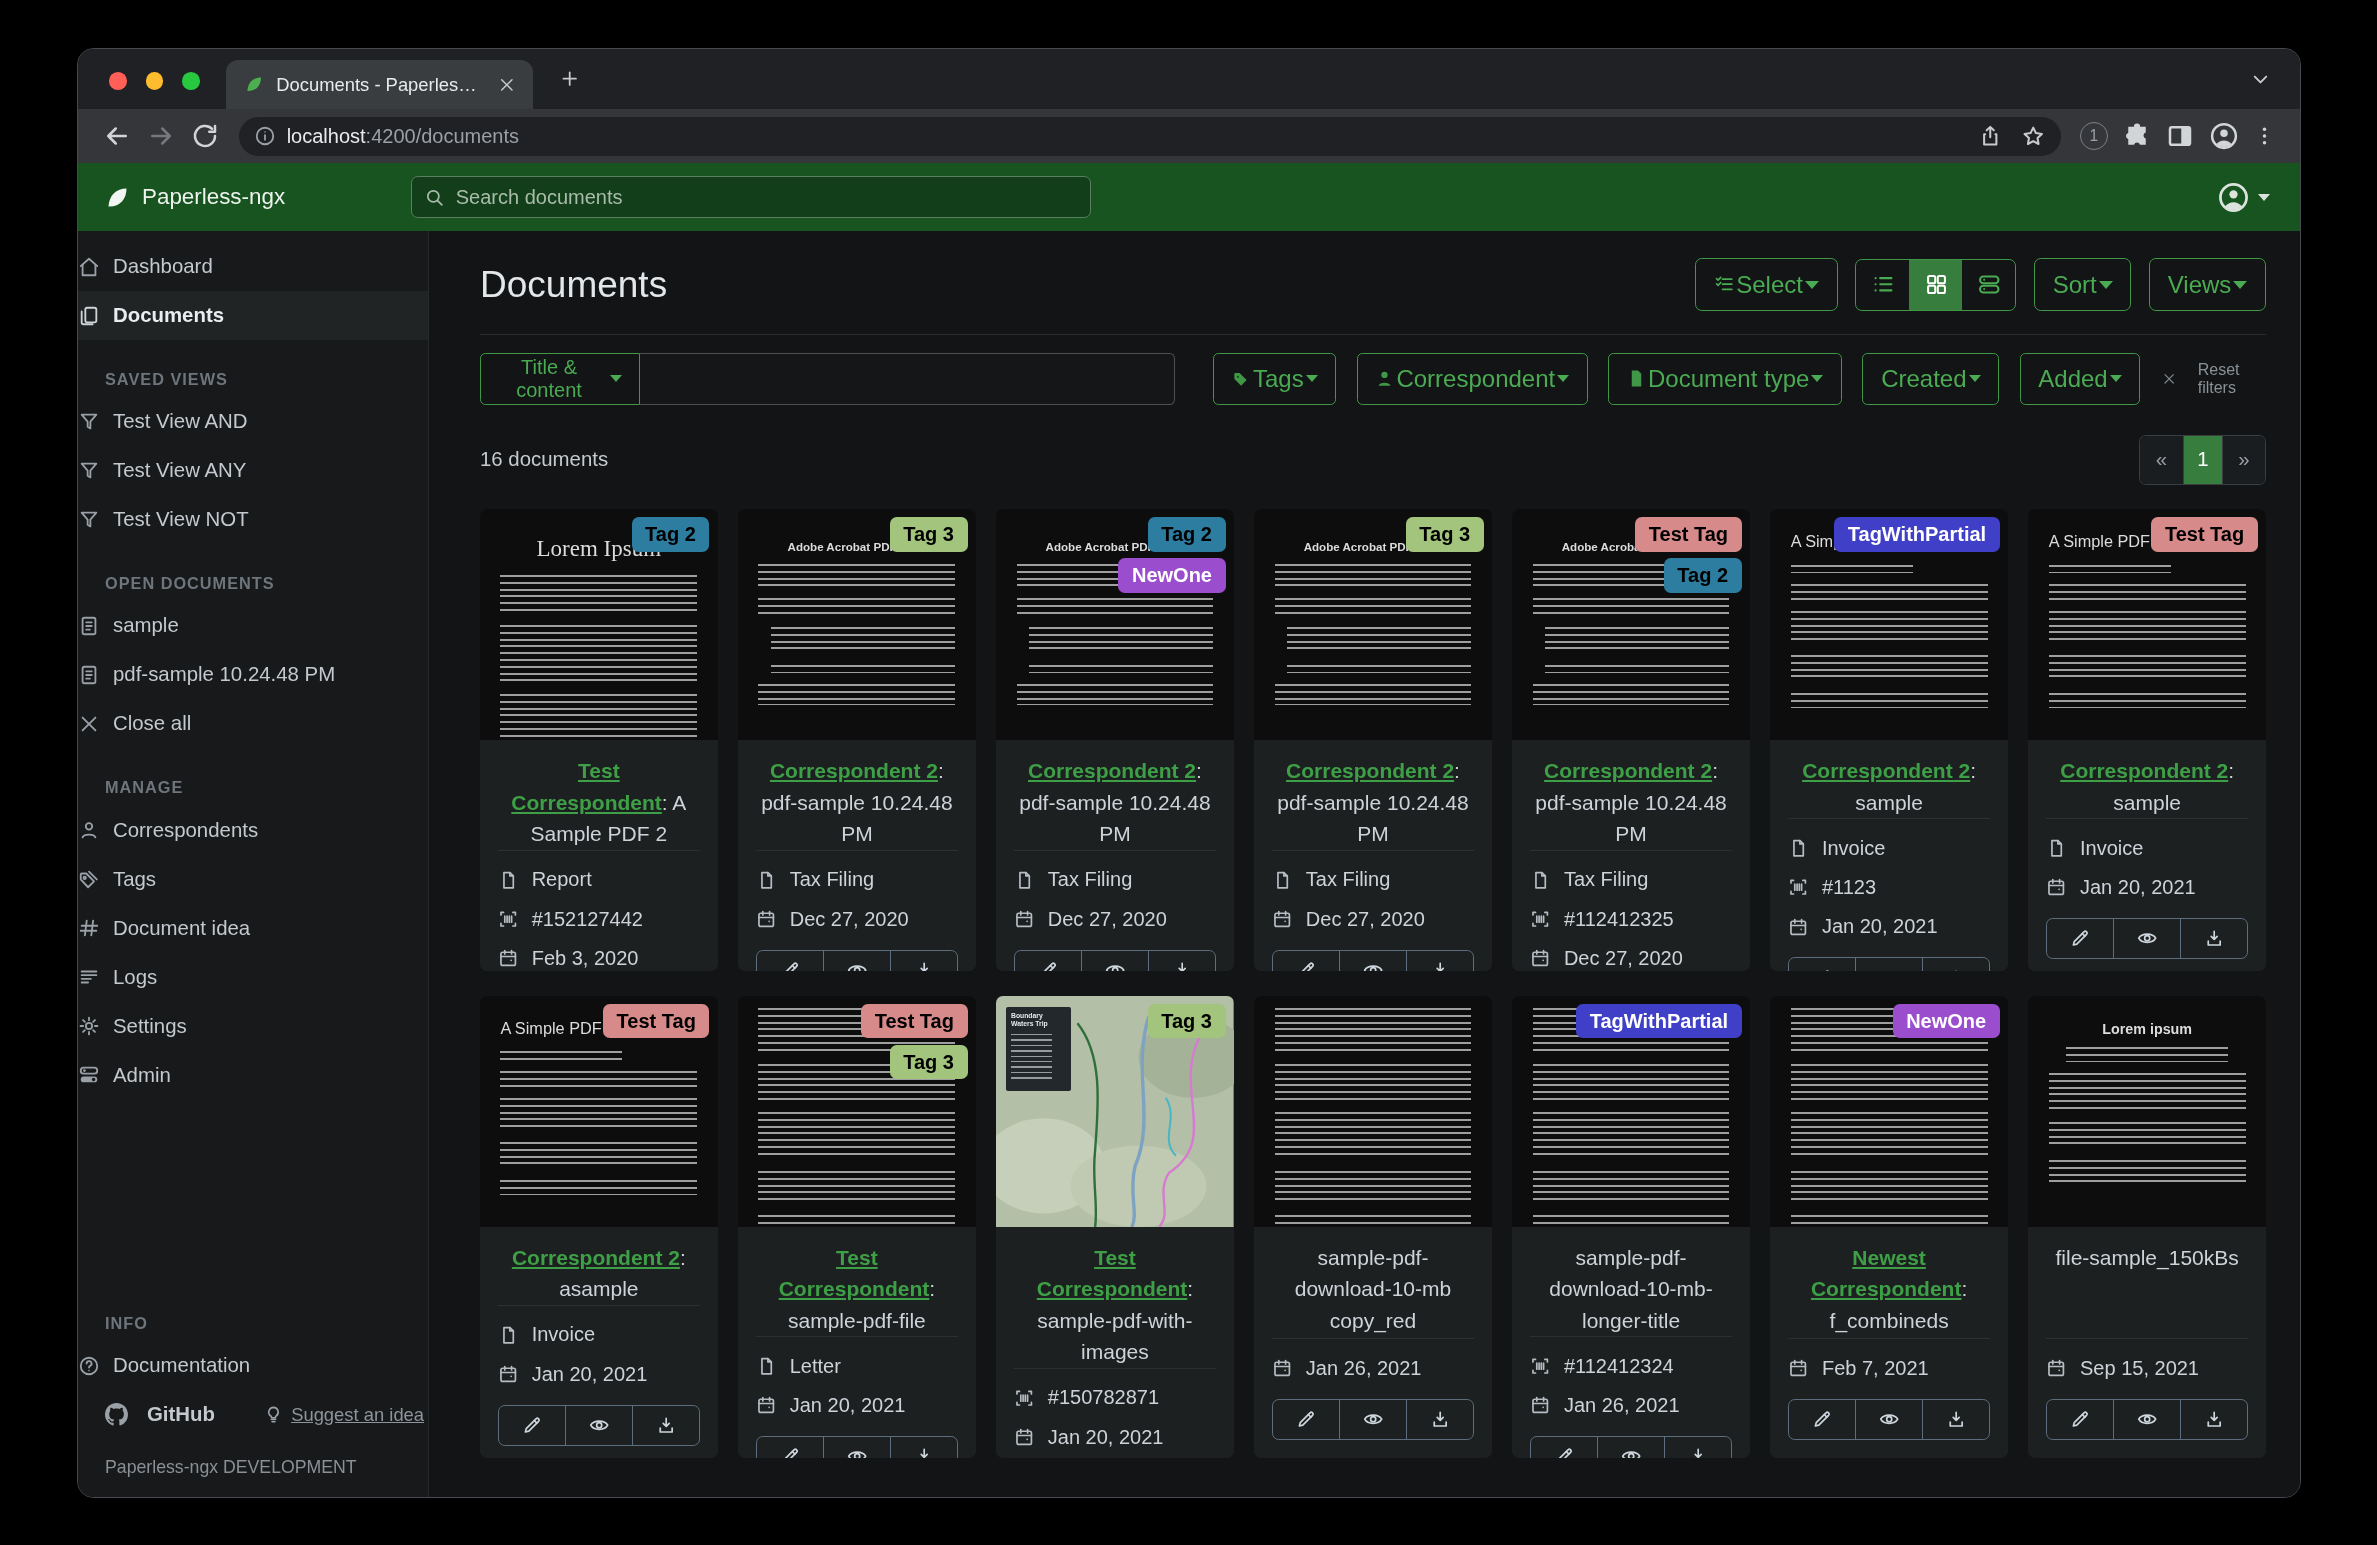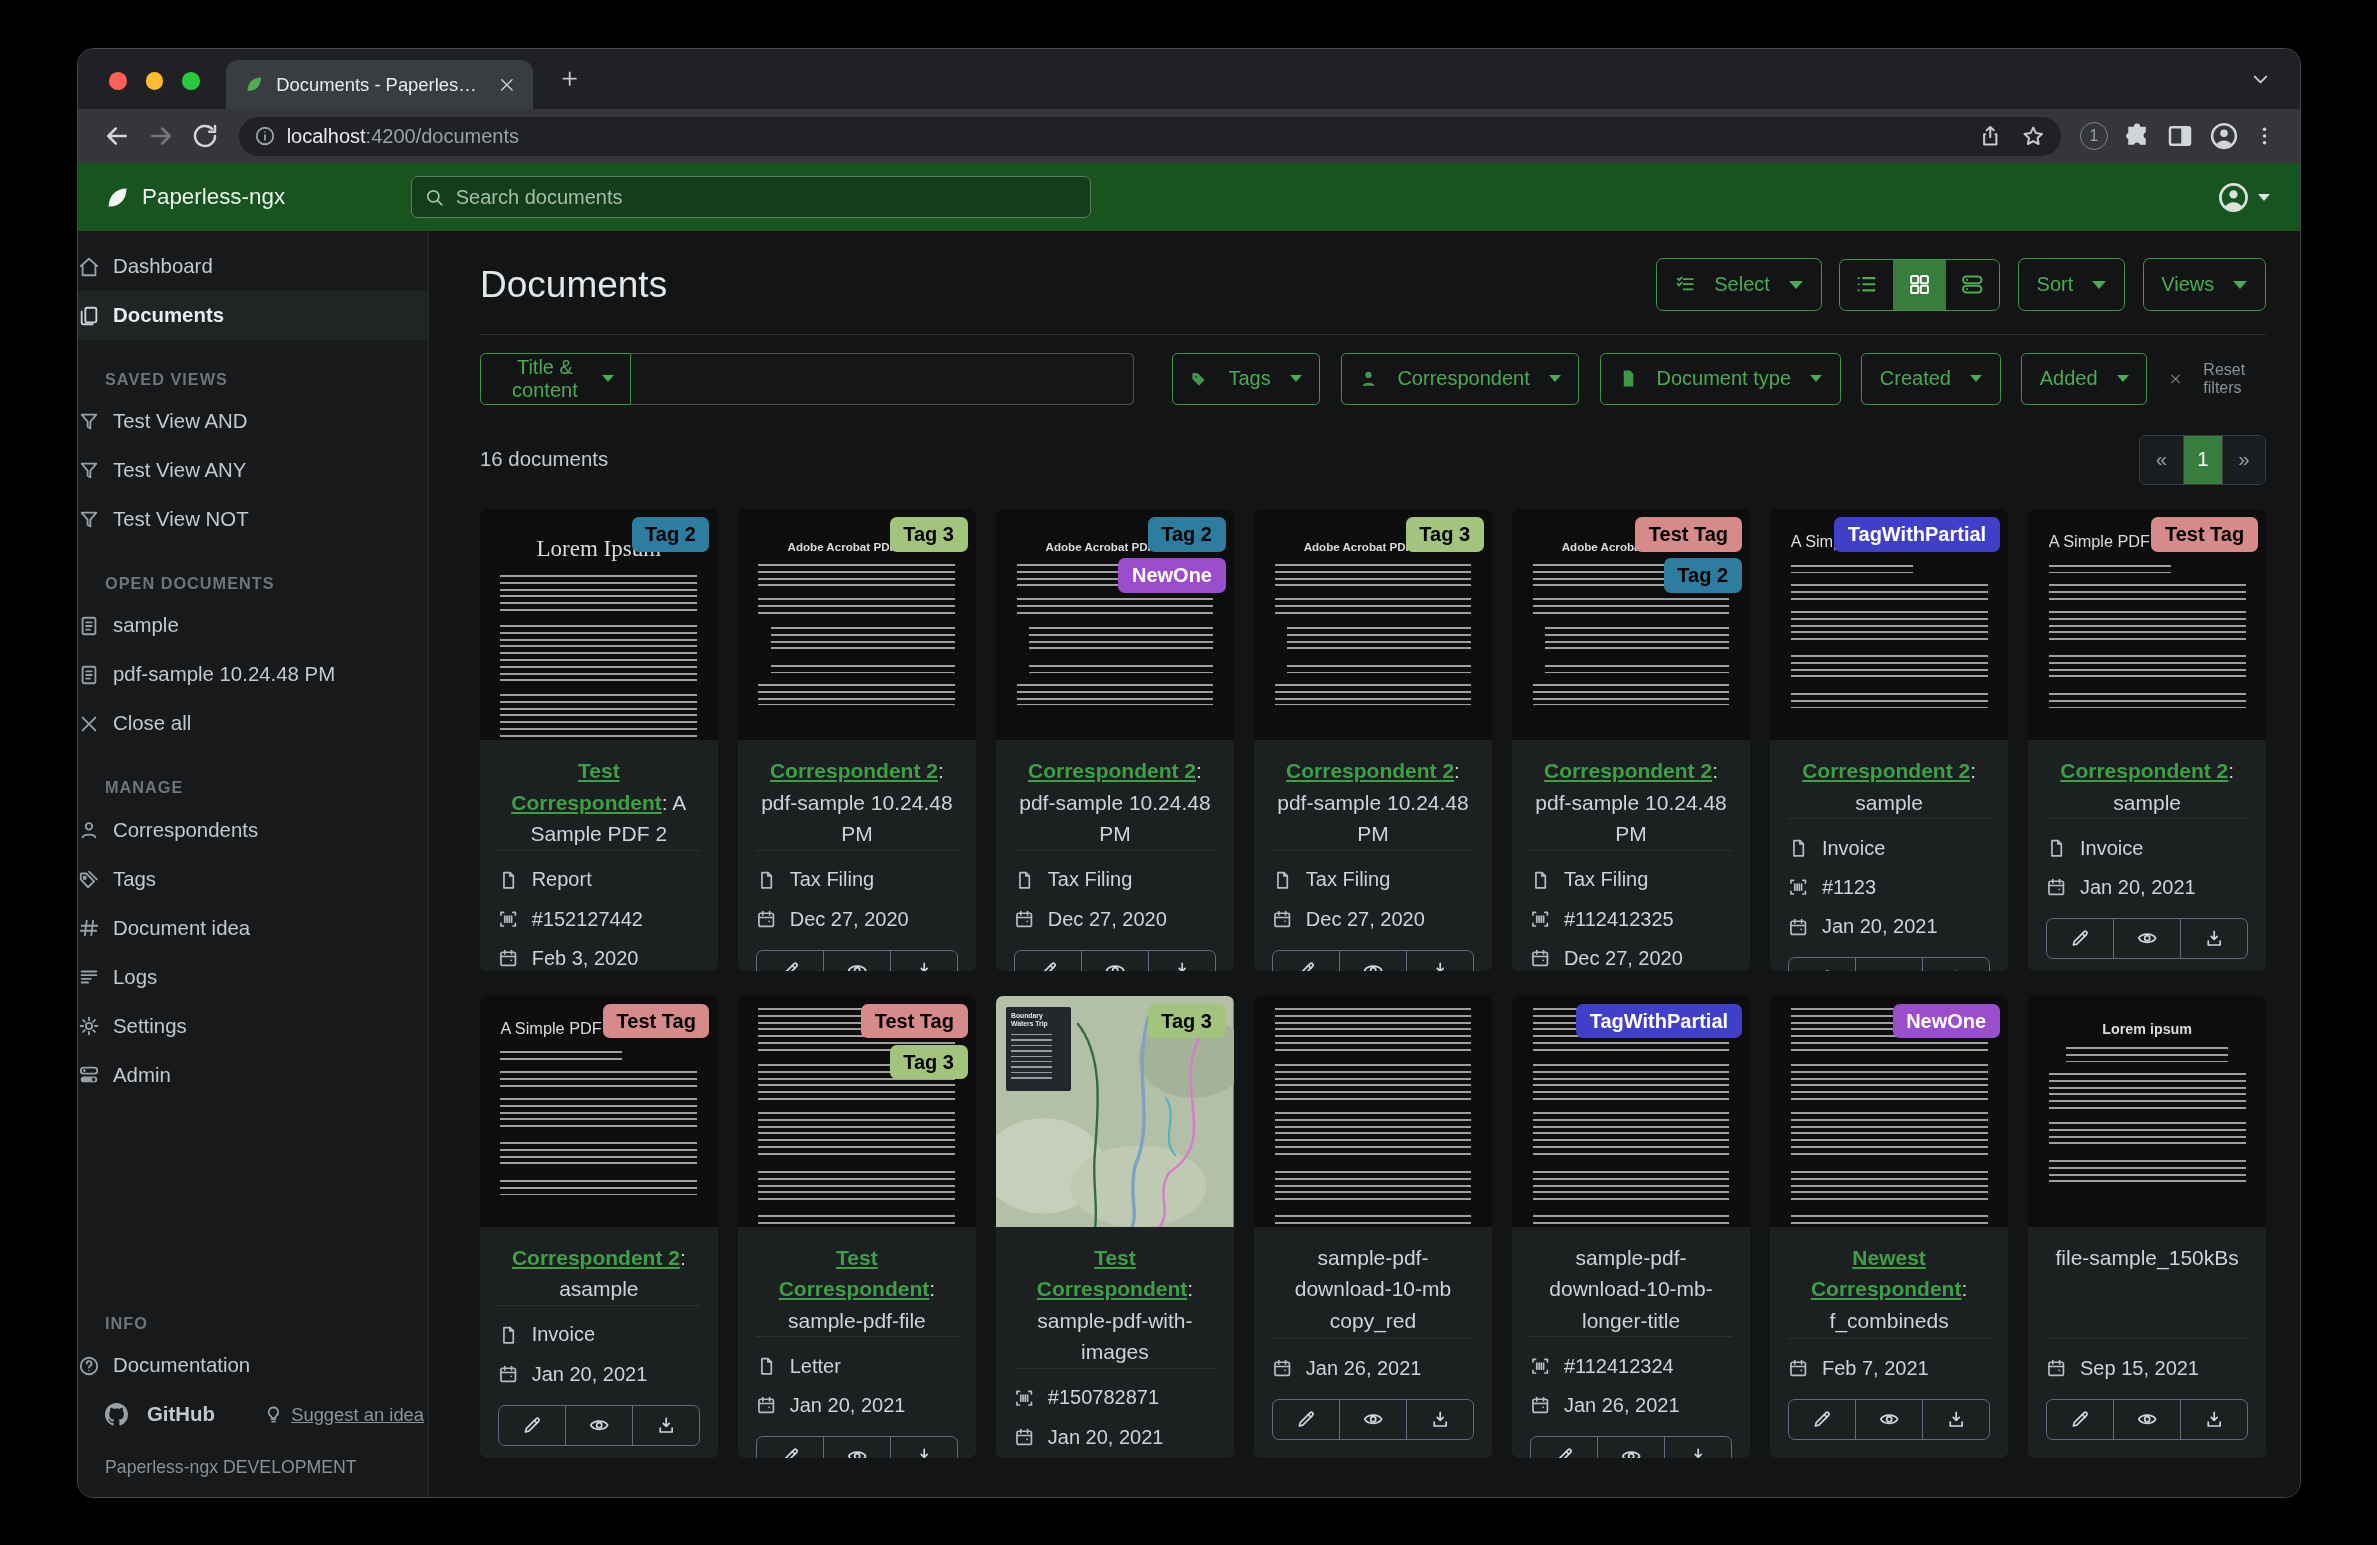--- a/index.html
+++ b/index.html
@@ -64,21 +64,21 @@
   .sb-gh .ghlabel { color:#c3c9ce; font-size:20.4px; font-weight:700; }
   .sb-gh .icn { width:23px; height:23px; color:#99a0a7; flex:0 0 auto; }
   .suggest { display:flex; align-items:center; gap:8.2px; margin-left:30px; color:#8d949b; font-size:18.4px; text-decoration:underline; }
   .suggest .icn { width:19px; height:19px; }
   .sb-footer { margin:17.7px 0 19px 27px; font-size:17.7px; color:#8a9096; }
 
   #main { flex:1; padding:27px 34px 0 51px; background:#121415; overflow:hidden; }
   .titlerow { display:flex; align-items:center; }
   .titlerow h1 { font-size:37px; color:#e3e7ea; font-weight:500; flex:1; }
   .gbtn { height:53px; border:1.4px solid #3f9747; color:#4aab52; border-radius:6.8px; padding:0 17.7px;
-          font-size:20px; display:inline-flex; align-items:center; gap:19px; background:transparent; cursor:pointer;
+          font-size:24px; display:inline-flex; align-items:center; gap:2px; background:transparent; cursor:pointer;
           white-space:nowrap; font-family:inherit; }
   .gbtn .icn { width:20.4px; height:20.4px; }
   .caret { width:0; height:0; border-left:7.5px solid transparent; border-right:7.5px solid transparent; border-top:8.8px solid currentColor; display:inline-block; }
   .ctl { display:flex; align-items:center; gap:17.7px; }
   .togglegroup { display:flex; border:1.4px solid #3f9747; border-radius:6.8px; overflow:hidden; }
   .seg { width:53px; height:50px; display:flex; align-items:center; justify-content:center; color:#4aab52; cursor:pointer; }
   .seg .icn { width:24.5px; height:24.5px; }
   .seg.active { background:#377e3e; color:#fff; }
   .hdivider { border-bottom:0.7px solid #2b2e30; margin-top:23px; }
 

